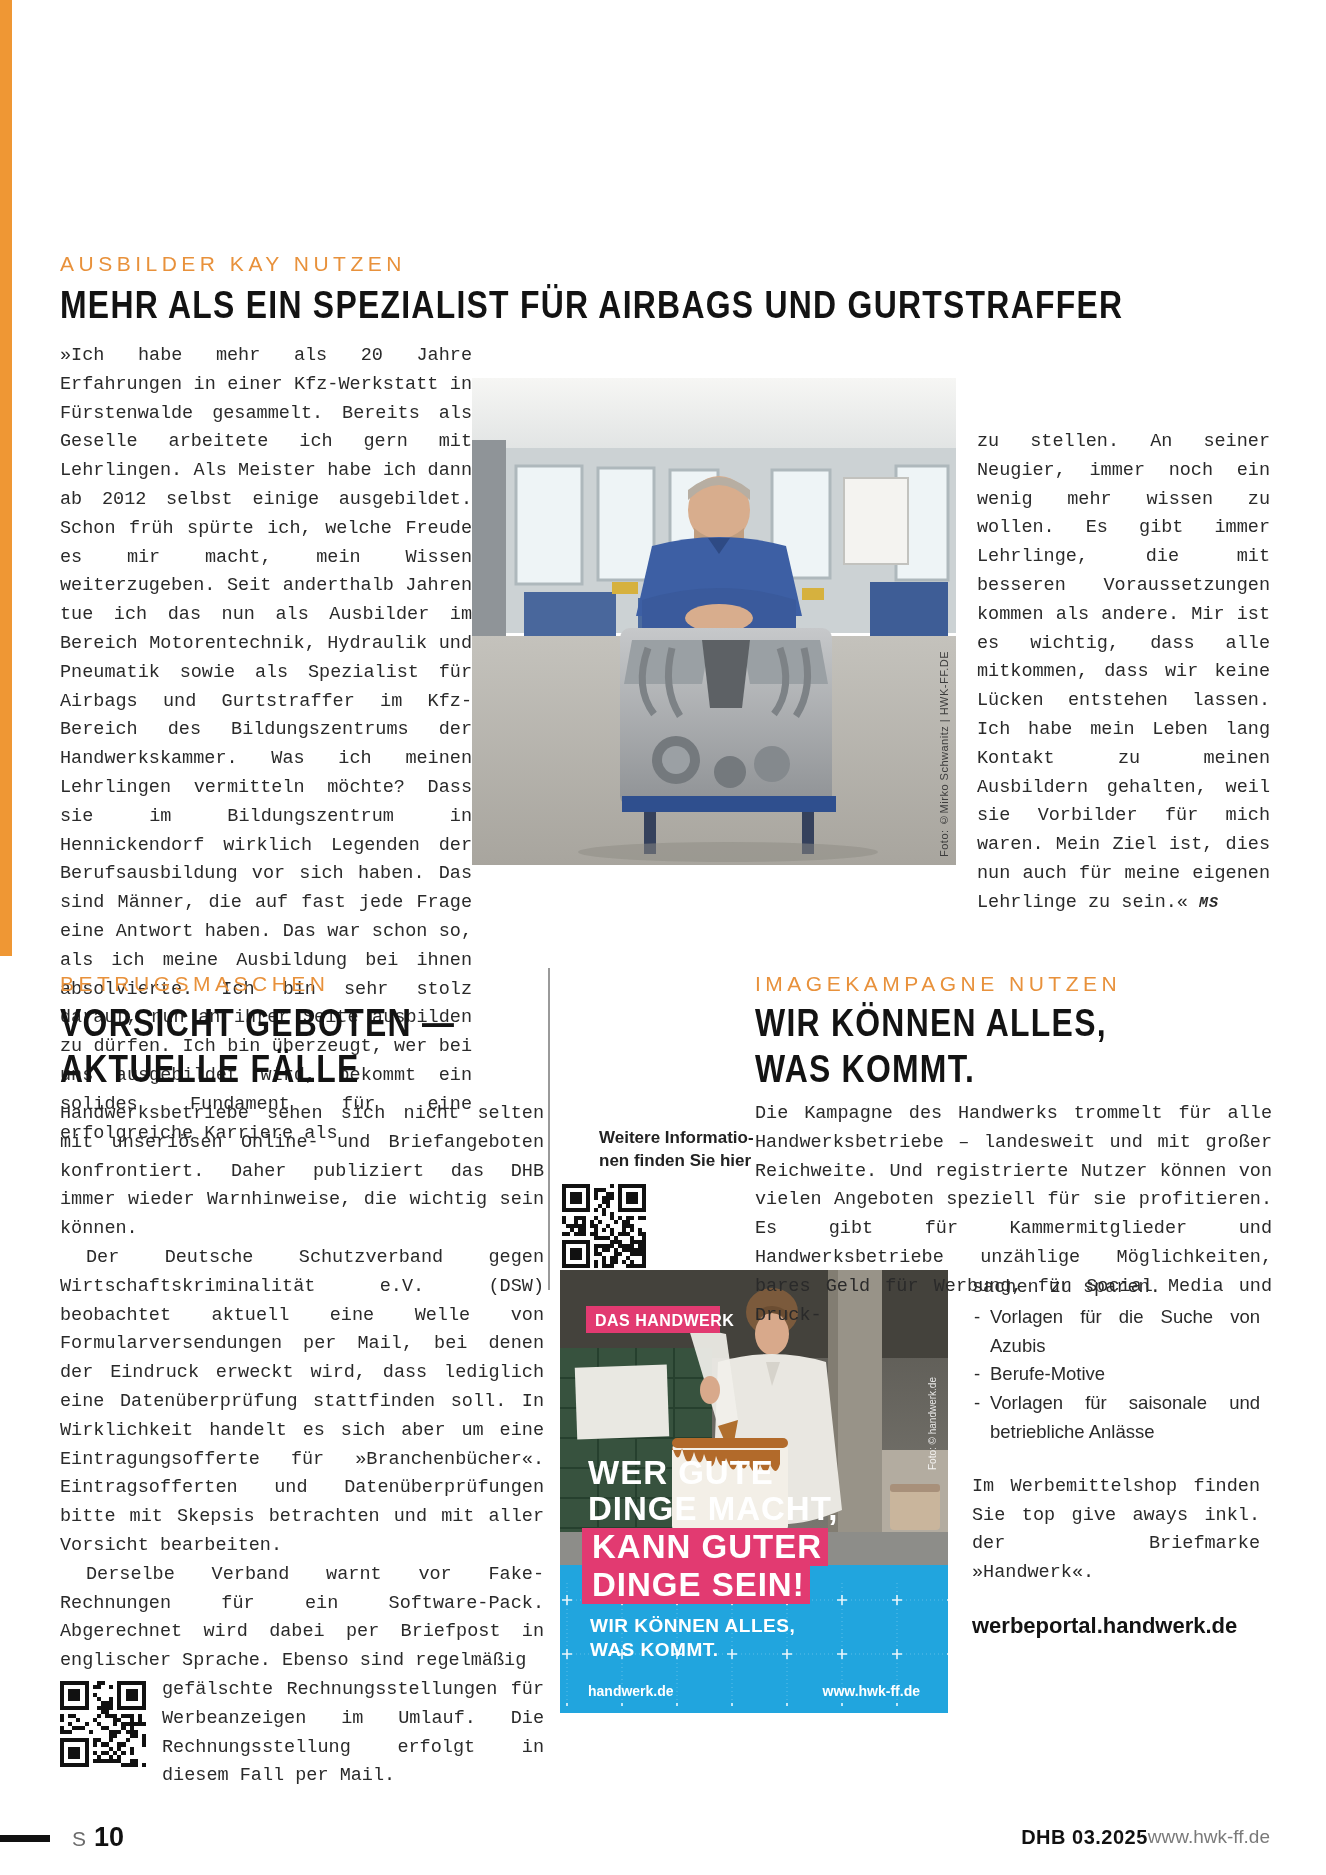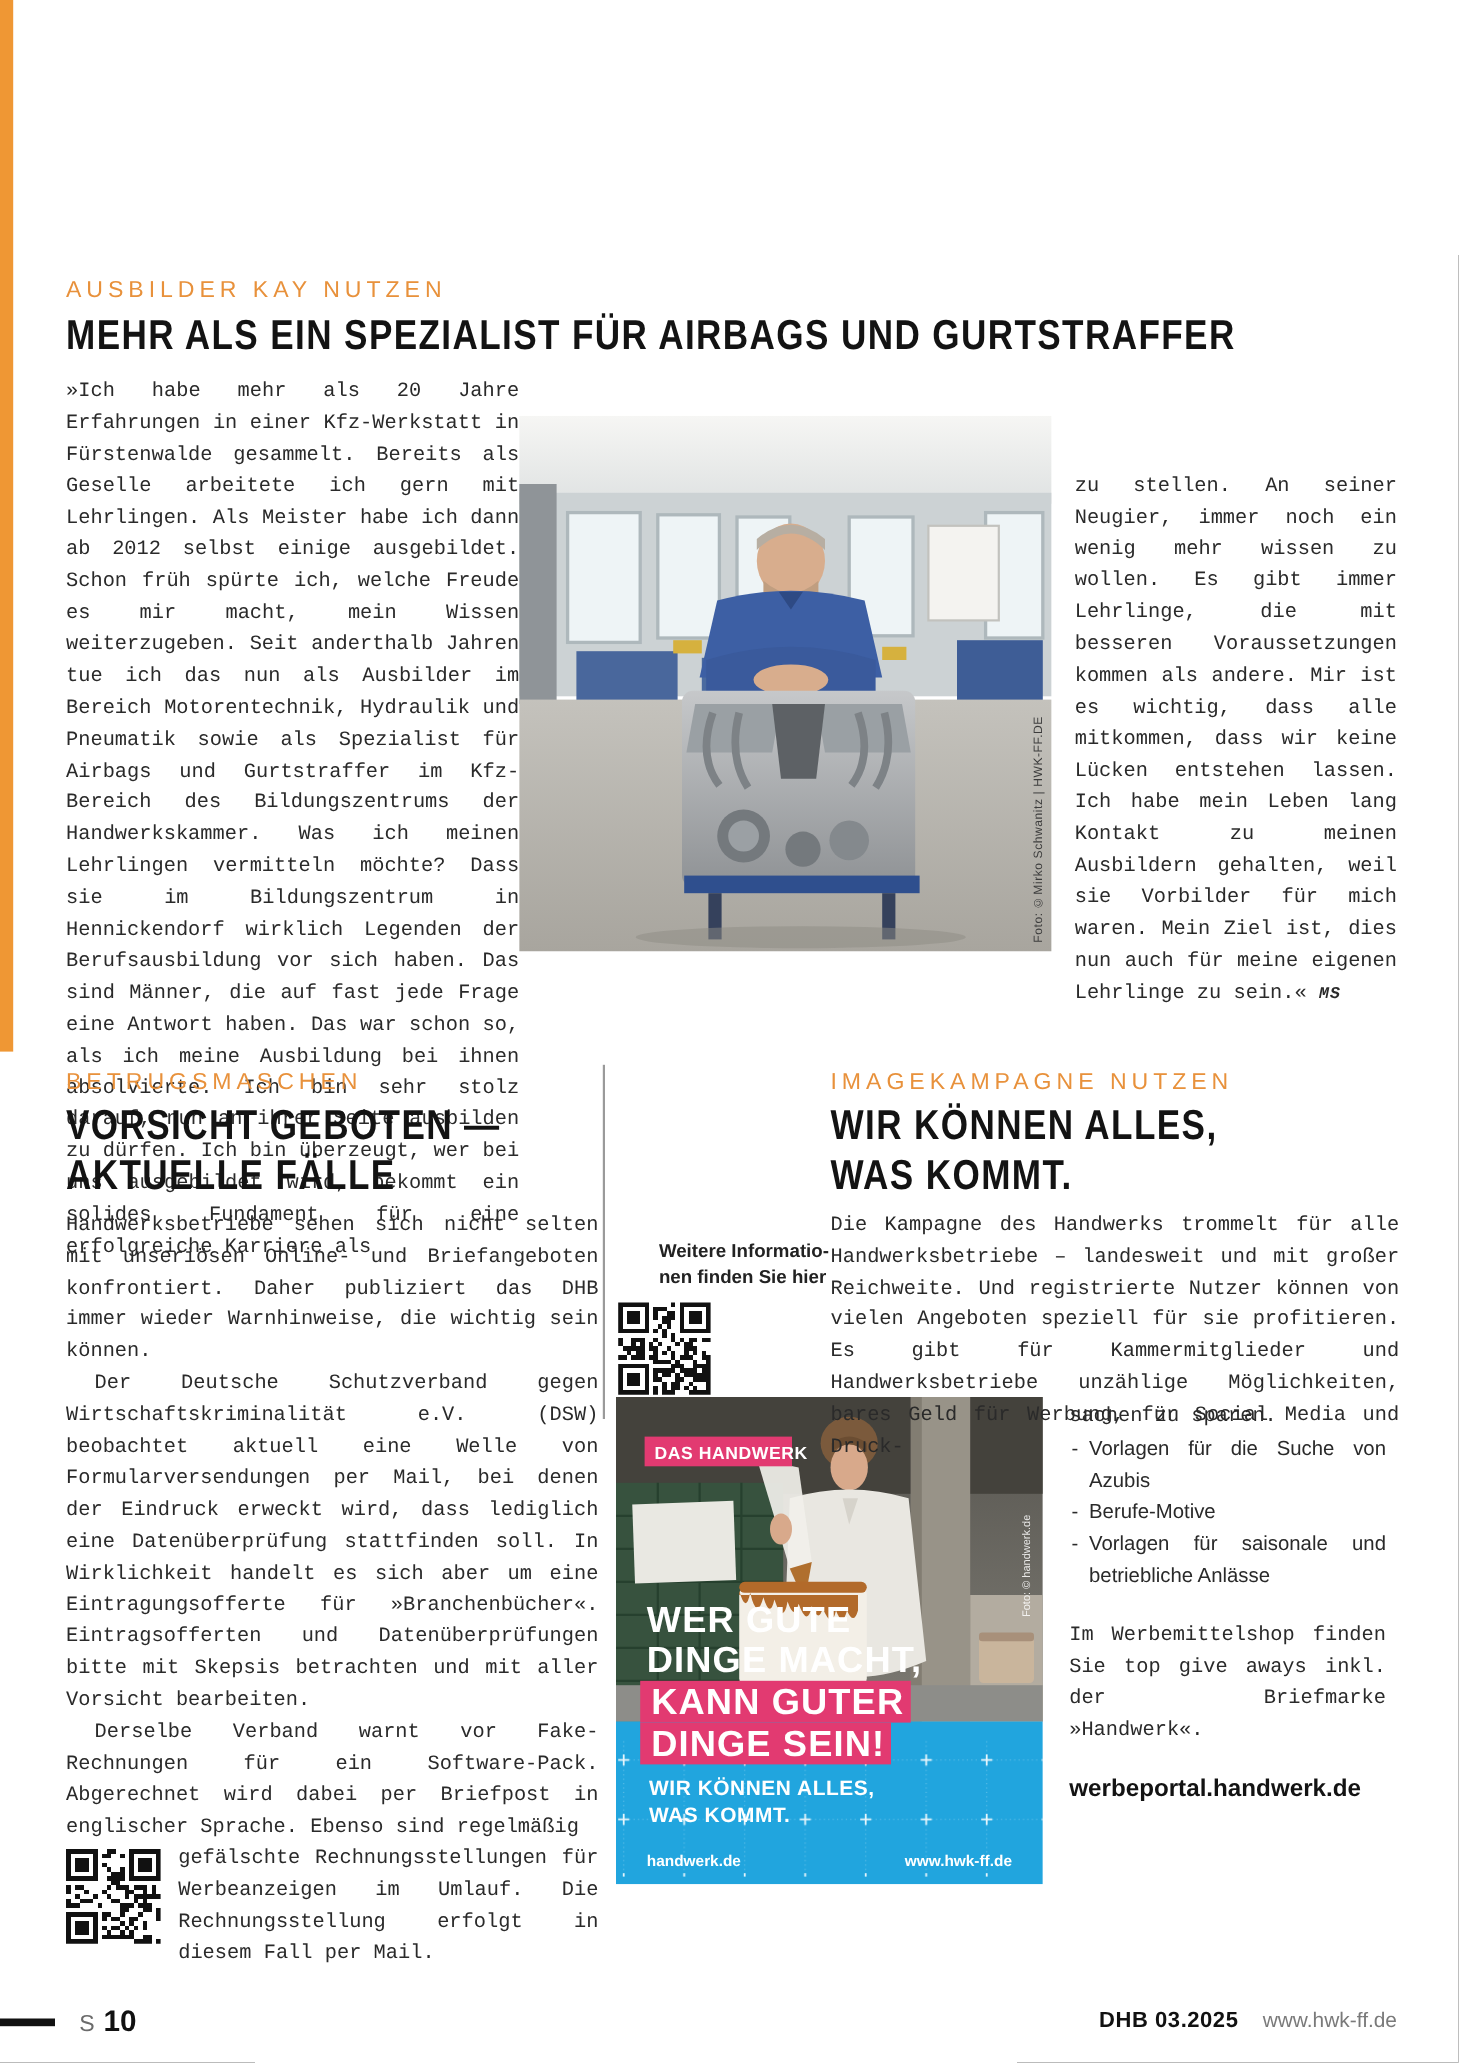--- a/index.html
+++ b/index.html
@@ -25,21 +25,21 @@
   .link-text{font-size:22px;font-weight:700;color:#131313;line-height:37px;}
   .link-text2{font-size:22px;font-weight:700;color:#131313;margin-top:2px;}
   .infobox-label{font-size:17px;font-weight:700;line-height:23px;white-space:pre-line;color:#222;margin-left:37px;}
   .bullets .li{position:relative;padding-left:18px;margin:0;}
   .bullets .li::before{content:"-";position:absolute;left:2px;}
   .side-link{font-weight:700;font-size:22px;color:#131313;margin-top:24px;}
   .footer-dash{left:0;top:1835px;width:50px;height:7px;background:#111;}
   .footer-left{left:72px;top:1822px;display:flex;align-items:baseline;gap:8px;}
   .footer-s{font-size:21px;color:#6b6b6b;}
   .footer-num{font-size:27px;font-weight:700;color:#111;}
-  .footer-right{top:1826px;right:56px;display:flex;align-items:flex-end;gap:22px;}
+  .footer-right{top:1826px;right:56px;display:flex;align-items:flex-start;gap:0;}
   .footer-issue{font-size:20px;font-weight:700;color:#111;letter-spacing:.5px;}
   .footer-site{font-size:19px;color:#7a7a7a;}
   svg text{font-family:"Liberation Sans",sans-serif;}
 </style>
 </head>
 <body>
 
 <div id="page">
 
   <div class="abs orange-bar"></div>

